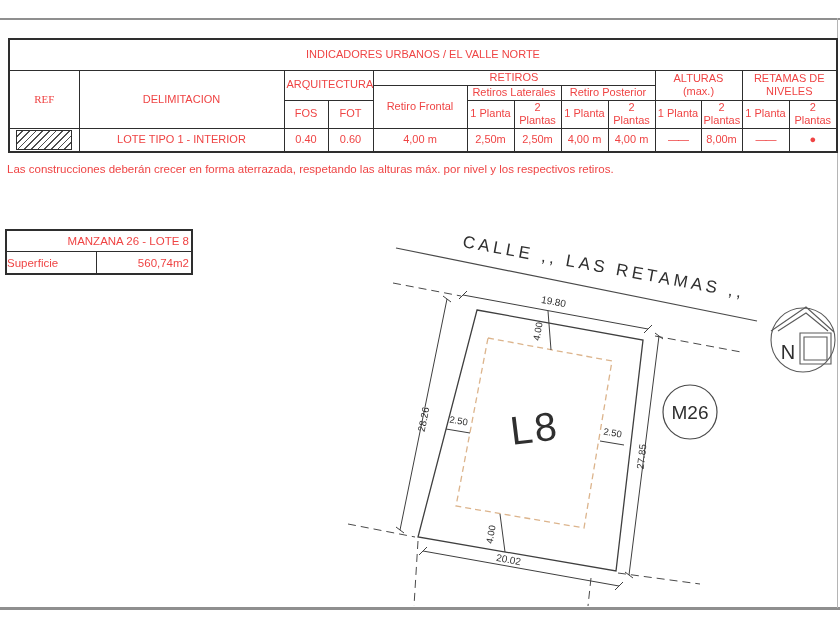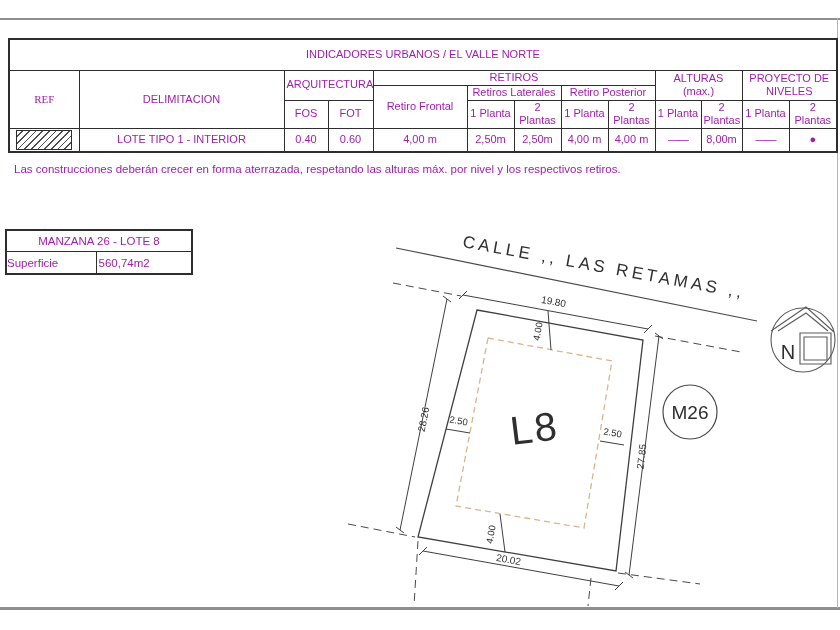--- a/index.html
+++ b/index.html
@@ -1,45 +1,45 @@
 <!DOCTYPE html>
 <html><head>
 <meta charset="utf-8">
 <style>
   html,body{margin:0;padding:0;background:#fff;}
   .canvas{position:relative;width:840px;height:630px;background:#fff;
-          font-family:"Liberation Sans",sans-serif;color:#a21caf;overflow:hidden;}
+          font-family:"Liberation Sans",sans-serif;color:#ef4444;overflow:hidden;}
   .rule{position:absolute;background:#8f8f8f;}
   .rule-top{left:0;top:18px;width:840px;height:2px;}
   .rule-bottom{left:0;top:607px;width:840px;height:3px;}
   .rule-right{left:837px;top:18px;width:1px;height:590px;background:#b5b5b5;}
 
   
   table.ind{position:absolute;left:8px;top:38px;width:828px;border-collapse:collapse;
             table-layout:fixed;font-size:11px;border:2px solid #2e2e2e;}
   table.ind td{border:1px solid #2e2e2e;text-align:center;vertical-align:middle;
                padding:0 2px;overflow:hidden;line-height:1.25;}
   td.h30{height:30px;} td.h24{height:24px;font-family:Liberation Serif, serif;} td.h21{height:21px;margin-top:18px;} td.h22{height:22px;}
   td.left{text-align:left;padding-left:10px;}
   td.cantidad{text-align:left;padding-left:6px;}
   .hatch{width:54px;height:18px;margin:0 auto;border:1px solid #2e2e2e;
          background:repeating-linear-gradient(135deg,#fff 0 3.5px,#4e4e4e 3.5px 4.7px);}
   .dash-cell{letter-spacing:-1px;}
 
   
-  .note{position:absolute;left:14px;font-size:11.5px;white-space:nowrap;}
+  .note{position:absolute;left:7px;font-size:11.5px;white-space:nowrap;}
   .note1{top:163px;} .note2{top:182px;}
 
   
   table.lot{position:absolute;left:5px;top:229px;width:186px;border-collapse:collapse;
             table-layout:fixed;font-size:11.5px;border:2px solid #2e2e2e;}
   table.lot td{border:1px solid #2e2e2e;height:21px;vertical-align:middle;padding:0 2px;}
   table.lot td.lbl{text-align:left;padding-left:0;white-space:pre;}
-  table.lot td.val{text-align:left;}
-  table.lot td.ttl{text-align:center;height:20px;}
+  table.lot td.val{text-align:right;}
+  table.lot td.ttl{text-align:right;height:20px;}
 
   
   .plan{position:absolute;left:0;top:215px;}
   .plan text{fill:#2f2f2f;}
   .dimtxt{font-size:10px;}
   .smalltxt{font-size:9.5px;}
 </style>
 </head>
 <body>
 
@@ -71,21 +71,21 @@
     <tr>
       <td rowspan="3" class="h24">REF</td>
       <td rowspan="3">DELIMITACION</td>
       <td colspan="2" rowspan="2">ARQUITECTURA</td>
       <td colspan="5">RETIROS</td>
       <td colspan="2" rowspan="2">
         <div>ALTURAS</div>
         <div>(max.)</div>
       </td>
       <td colspan="2" rowspan="2" class="cantidad">
-        <div>PROYECTO DE</div>
+        <div>RETAMAS DE</div>
         <div>NIVELES</div>
       </td>
     </tr>
     <tr>
       <td rowspan="2" class="h21">Retiro Frontal</td>
       <td colspan="2">Retiros Laterales</td>
       <td colspan="2">Retiro Posterior</td>
     </tr>
     <tr>
       <td class="h22">FOS</td>

